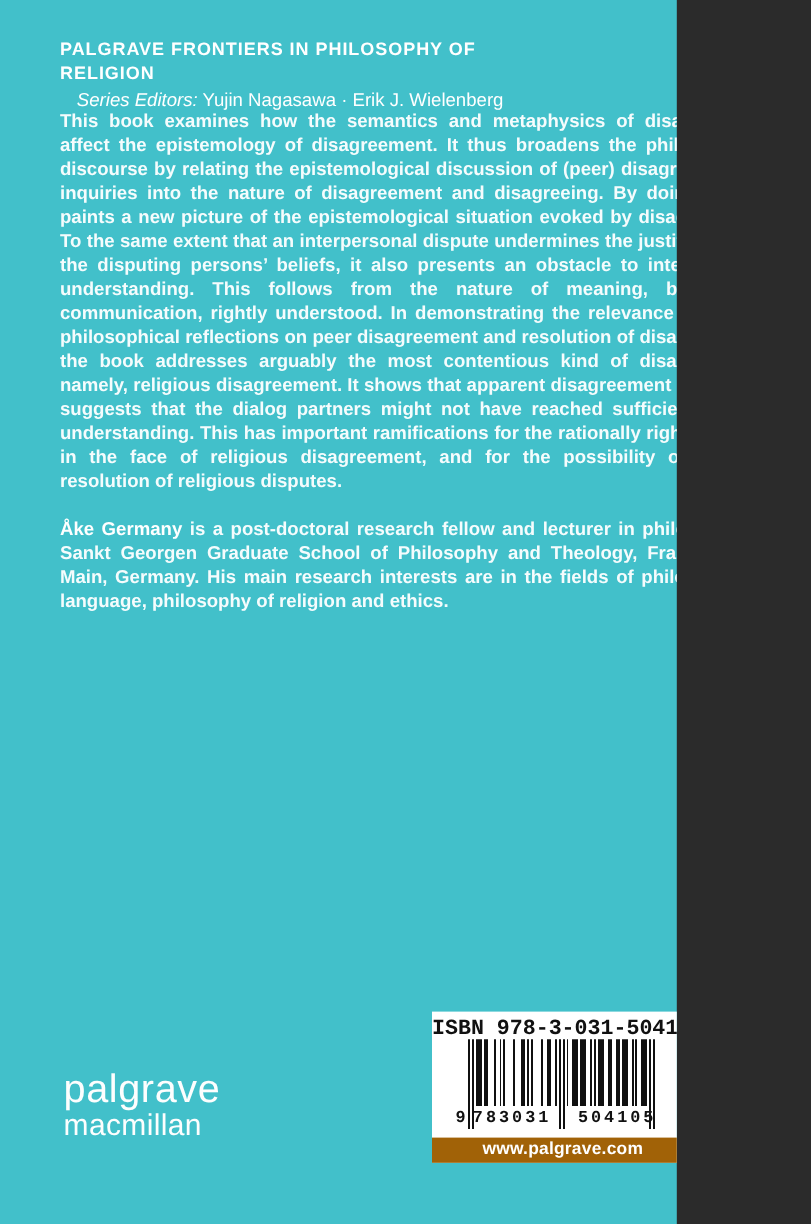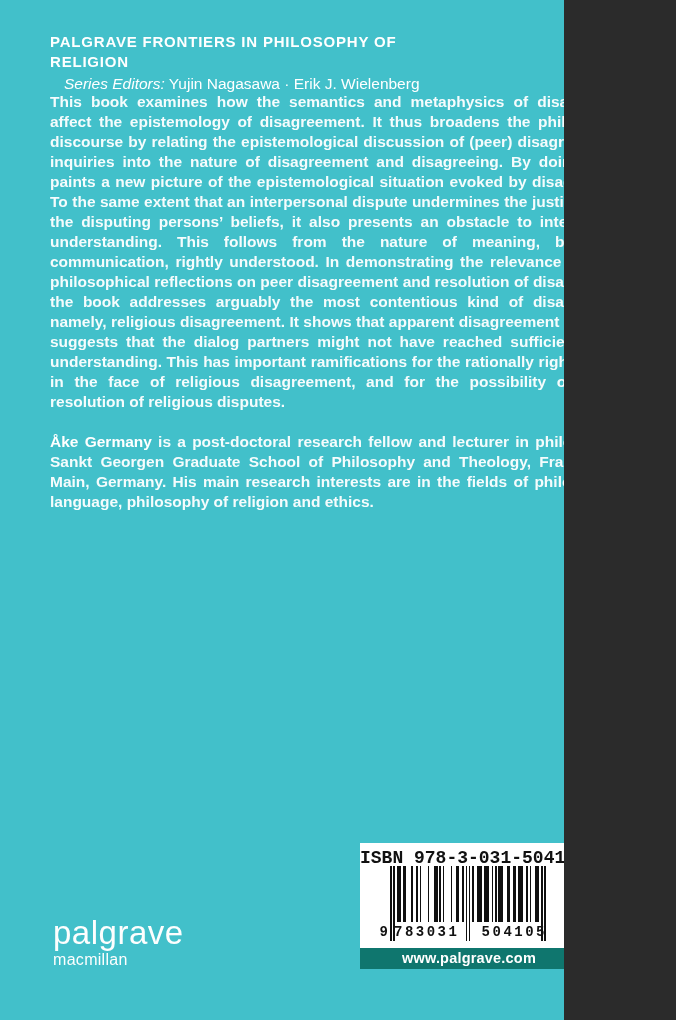--- a/index.html
+++ b/index.html
@@ -34,23 +34,23 @@
   .blurb,.bio{
     margin:0;
     font-size:15.5px;line-height:20px;
     text-align:justify;
     color:rgba(255,255,255,.95);
   }
   .bio{margin-top:20px;}
   .bio b{color:#fff;}
 
   
-  .pub-logo{position:absolute;left:53px;top:916px;line-height:1;color:#fdfefe;}
+  .pub-logo{position:absolute;left:53px;top:890px;line-height:1;color:#fdfefe;}
   .pub-logo .l1{font-size:33px;letter-spacing:.5px;}
-  .pub-logo .l2{font-size:16px;margin-top:3px;letter-spacing:.3px;}
+  .pub-logo .l2{font-size:25px;margin-top:3px;letter-spacing:.3px;}
 
   
   .bc-box{
     position:absolute;left:360px;top:843px;width:218px;height:126px;
     background:#ffffff;color:#111;
   }
   .bc-isbn{
     position:absolute;top:5px;left:0;right:0;text-align:center;
     font-family:"Liberation Mono","DejaVu Sans Mono",monospace;
     font-size:18px;font-weight:bold;letter-spacing:0;
@@ -60,21 +60,21 @@
   .bc-num{
     position:absolute;top:81px;
     font-family:"Liberation Mono","DejaVu Sans Mono",monospace;
     font-size:14px;font-weight:bold;color:#111;line-height:16px;
   }
   .bc-d9{left:10px;width:18px;text-align:right;}
   .bc-g1{left:34px;width:72px;text-align:left;letter-spacing:2.5px;margin-right:-2.5px;}
   .bc-g2{left:111px;width:76px;text-align:right;letter-spacing:2.5px;margin-right:-2.5px;}
   .bc-strip{
     position:absolute;left:0;right:0;bottom:0;height:21px;
-    background:#0f766e;color:#fff;
+    background:#a16207;color:#fff;
     text-align:center;font-size:14.5px;font-weight:bold;line-height:21px;
     letter-spacing:.2px;
   }
 </style>
 </head>
 <body>
 
 <div class="cover">
 
   <div class="series-badge">

